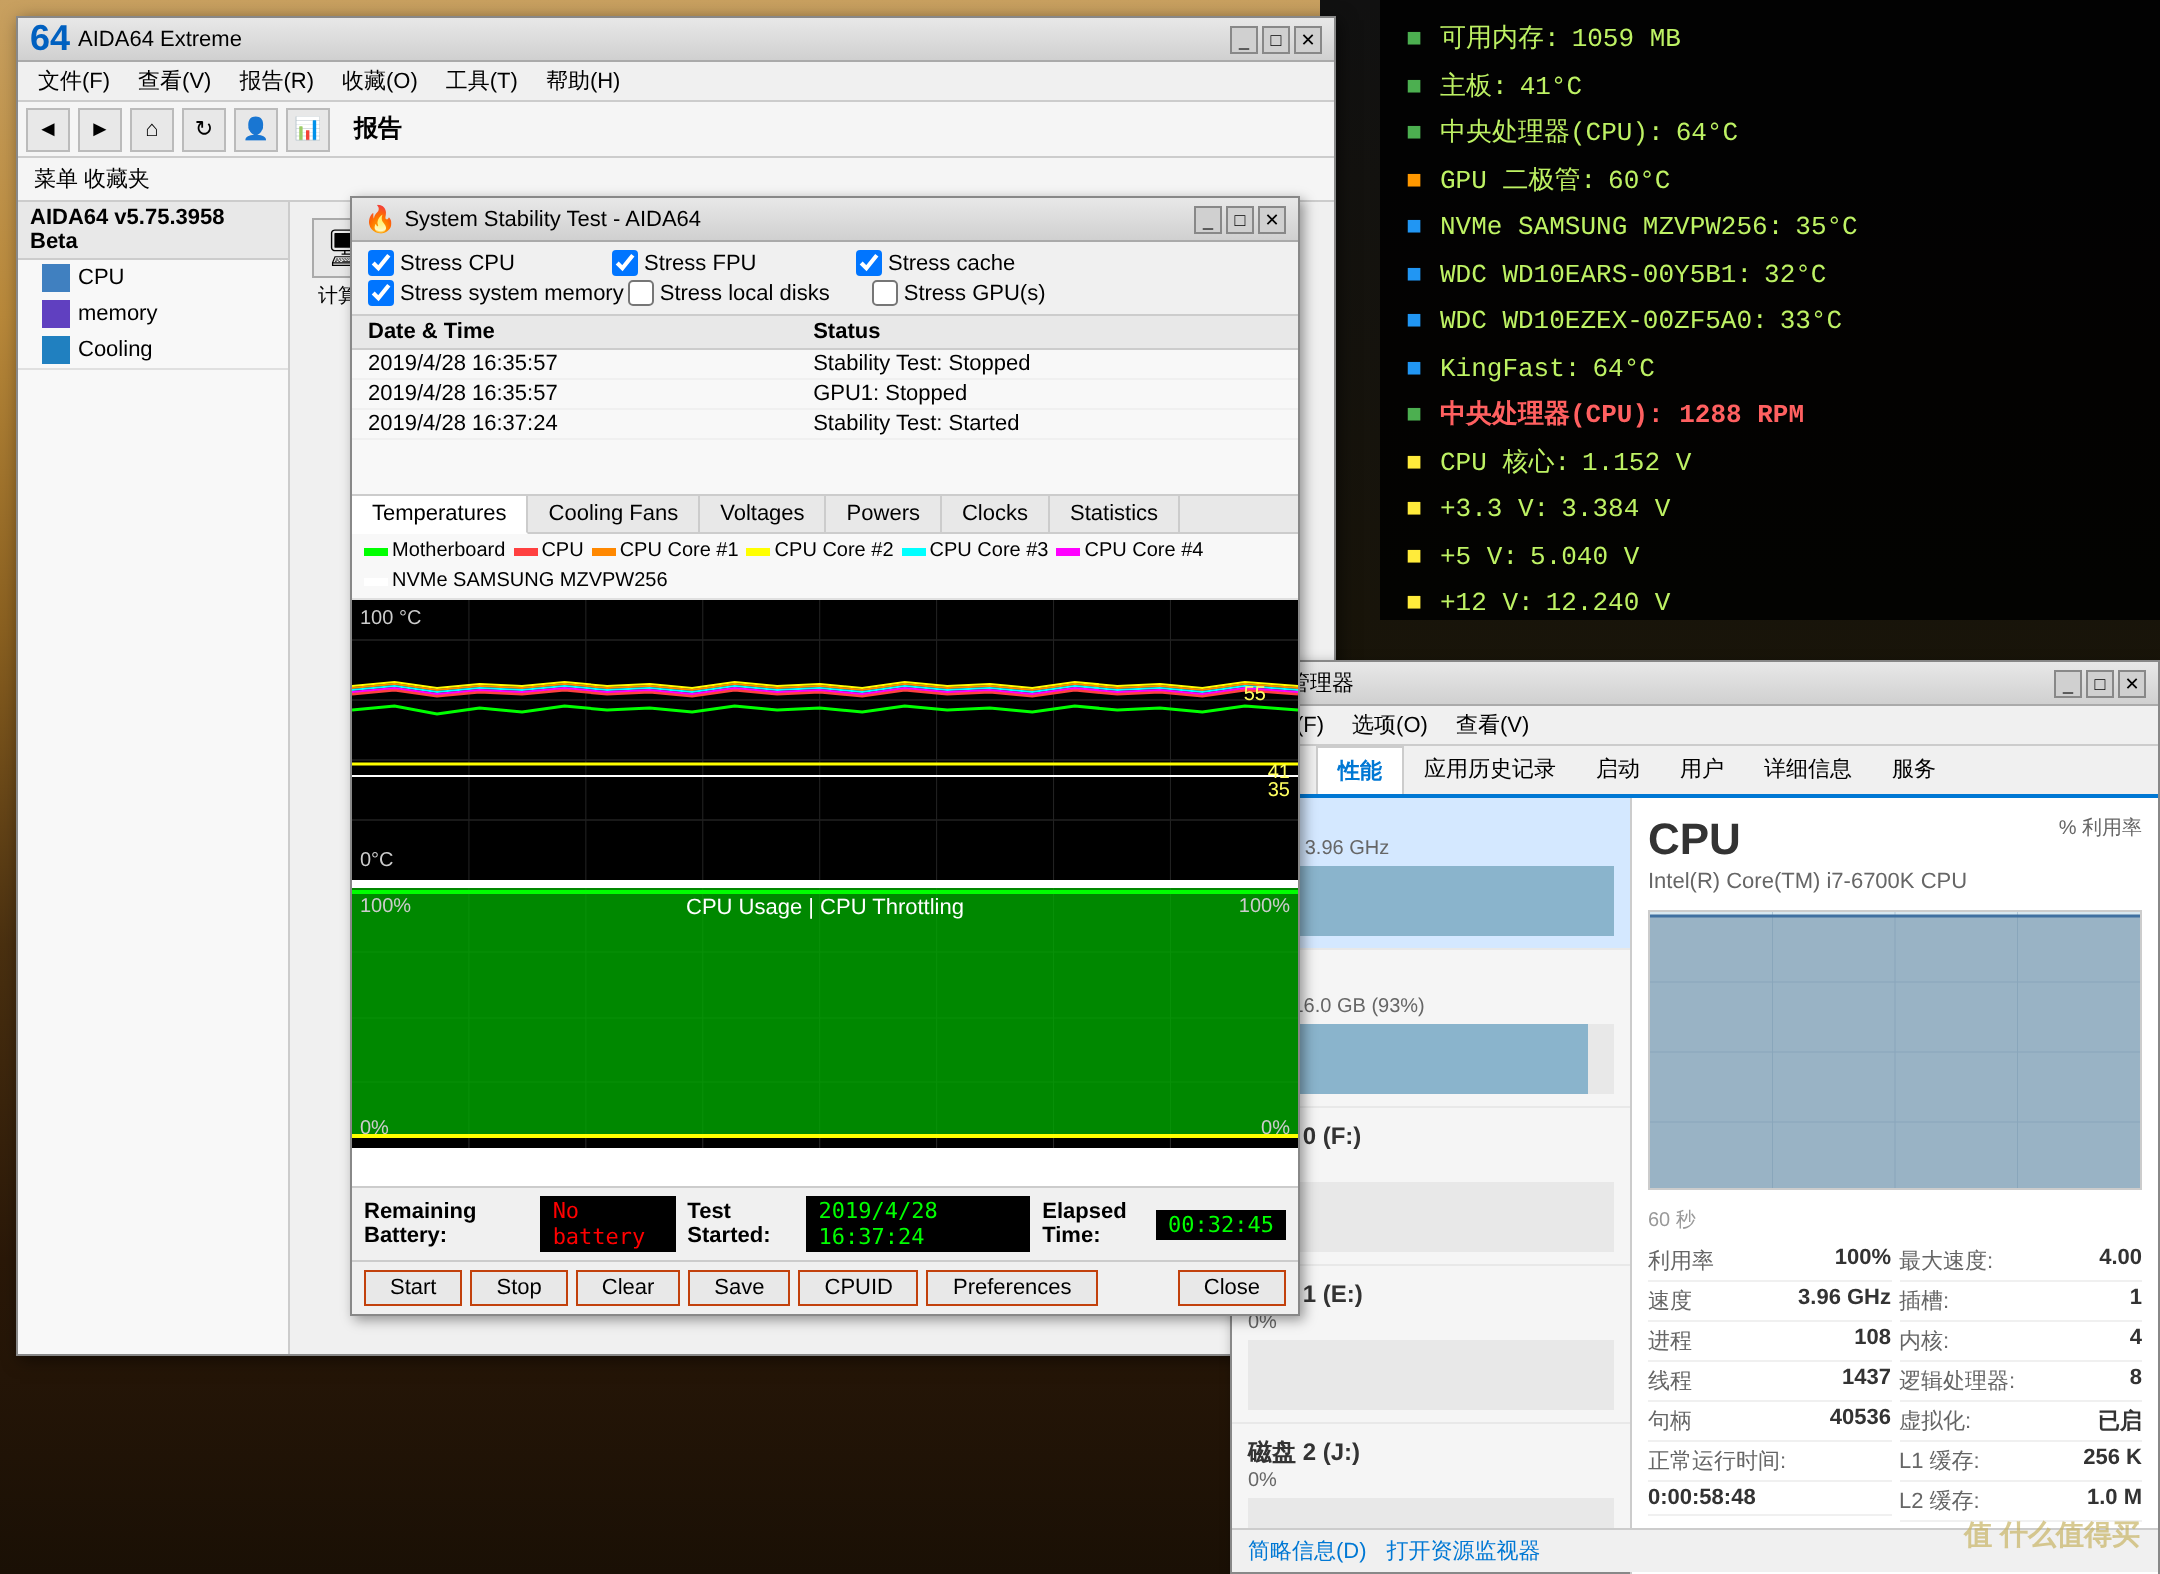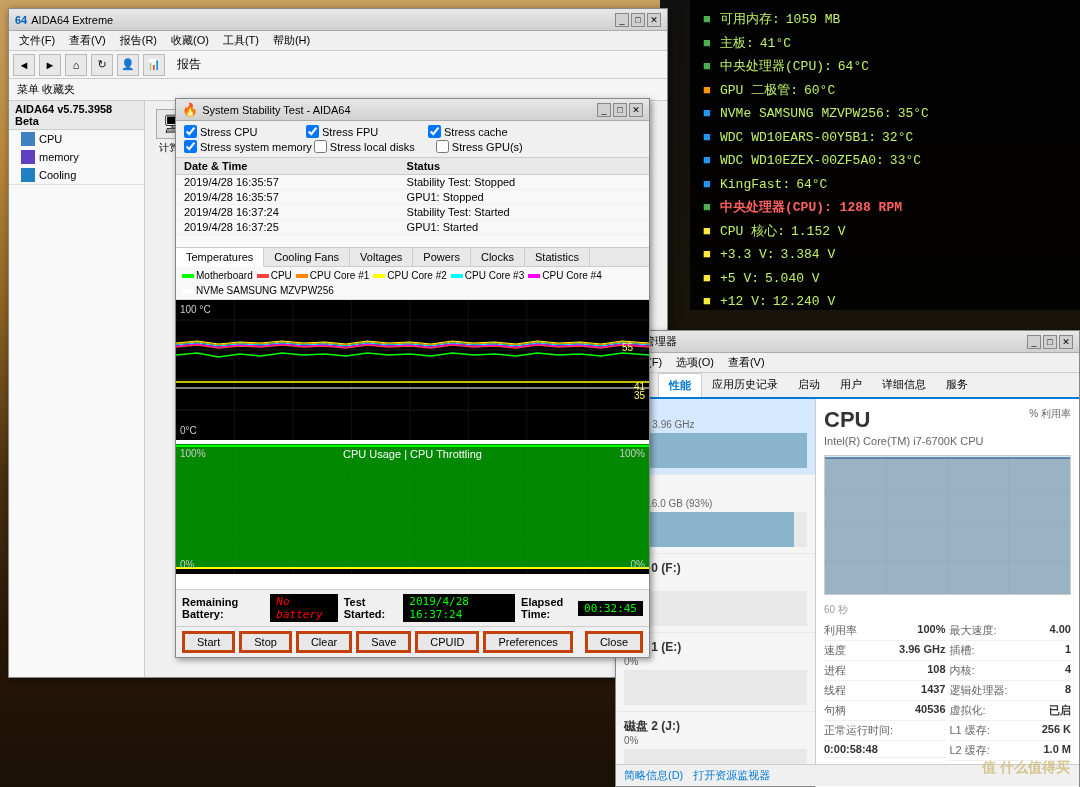--- a/index.html
+++ b/index.html
@@ -298,32 +298,32 @@
     .sst-info-label {
       font-weight: bold;
     }
     .sst-info-value {
       background: #000;
       color: #0f0;
       padding: 1px 6px;
       font-family: monospace;
       font-size: 11px;
     }
-    .sst-info-value.red { color: #f00; font-style: italic; }
+    .sst-info-value.red { color: #f00; }
     .sst-buttons {
       padding: 4px 6px;
       display: flex;
       gap: 4px;
       background: #f0f0f0;
       border-top: 1px solid #ccc;
     }
     .sst-btn {
       padding: 2px 12px;
       background: #e8e8e8;
-      border: 3px solid #c2410c;
+      border: 1px solid #c2410c;
       font-size: 11px;
       cursor: pointer;
     }
 
     
     .hwinfo-overlay {
       position: absolute;
       right: 0; top: 0;
       width: 390px; height: 310px;
       background: rgba(0,0,0,0.85);
@@ -578,21 +578,21 @@
   <div class="hw-row">
     <span class="hw-icon yellow">■</span>
     <span class="hw-text">+12 V:</span>
     <span class="hw-text">12.240 V</span>
   </div>
 </div>
 
 <div class="aida-window">
   <div class="aida-titlebar">
     <div class="aida-title-left">
-      <span style="color:#0060c0;font-weight:bold;font-size:11px;">64</span>
+      <span style="color:#0060c0;font-weight:bold;font-size:18px;">64</span>
       <span>AIDA64 Extreme</span>
     </div>
     <div class="aida-win-controls">
       <div class="win-btn">_</div>
       <div class="win-btn">□</div>
       <div class="win-btn">✕</div>
     </div>
   </div>
   <div class="aida-menu">
     <span class="menu-item">文件(F)</span>
@@ -602,21 +602,21 @@
     <span class="menu-item">工具(T)</span>
     <span class="menu-item">帮助(H)</span>
   </div>
   <div class="aida-toolbar">
     <div class="toolbar-btn">◄</div>
     <div class="toolbar-btn">►</div>
     <div class="toolbar-btn">⌂</div>
     <div class="toolbar-btn">↻</div>
     <div class="toolbar-btn">👤</div>
     <div class="toolbar-btn">📊</div>
-    <span style="margin-left:8px;font-weight:normal;font-size:12px;">报告</span>
+    <span style="margin-left:8px;font-weight:bold;font-size:12px;">报告</span>
   </div>
   <div class="aida-nav">
     <span>菜单   收藏夹</span>
   </div>
   <div class="aida-content">
     <div class="aida-sidebar">
       <div class="sidebar-section">
         <div class="sidebar-header">AIDA64 v5.75.3958 Beta</div>
         <div class="sidebar-item">
           <span class="si-icon" style="background:#4080c0;"></span>
@@ -717,24 +717,20 @@
             <td>2019/4/28 16:35:57</td>
             <td>Stability Test: Stopped</td>
           </tr>
           <tr>
             <td>2019/4/28 16:35:57</td>
             <td>GPU1: Stopped</td>
           </tr>
           <tr>
             <td>2019/4/28 16:37:24</td>
             <td>Stability Test: Started</td>
-          </tr>
-          <tr>
-            <td>2019/4/28 16:37:25</td>
-            <td>GPU1: Started</td>
           </tr>
         </tbody>
       </table>
     </div>
     <div class="sst-tabs">
       <div class="sst-tab active">Temperatures</div>
       <div class="sst-tab">Cooling Fans</div>
       <div class="sst-tab">Voltages</div>
       <div class="sst-tab">Powers</div>
       <div class="sst-tab">Clocks</div>

